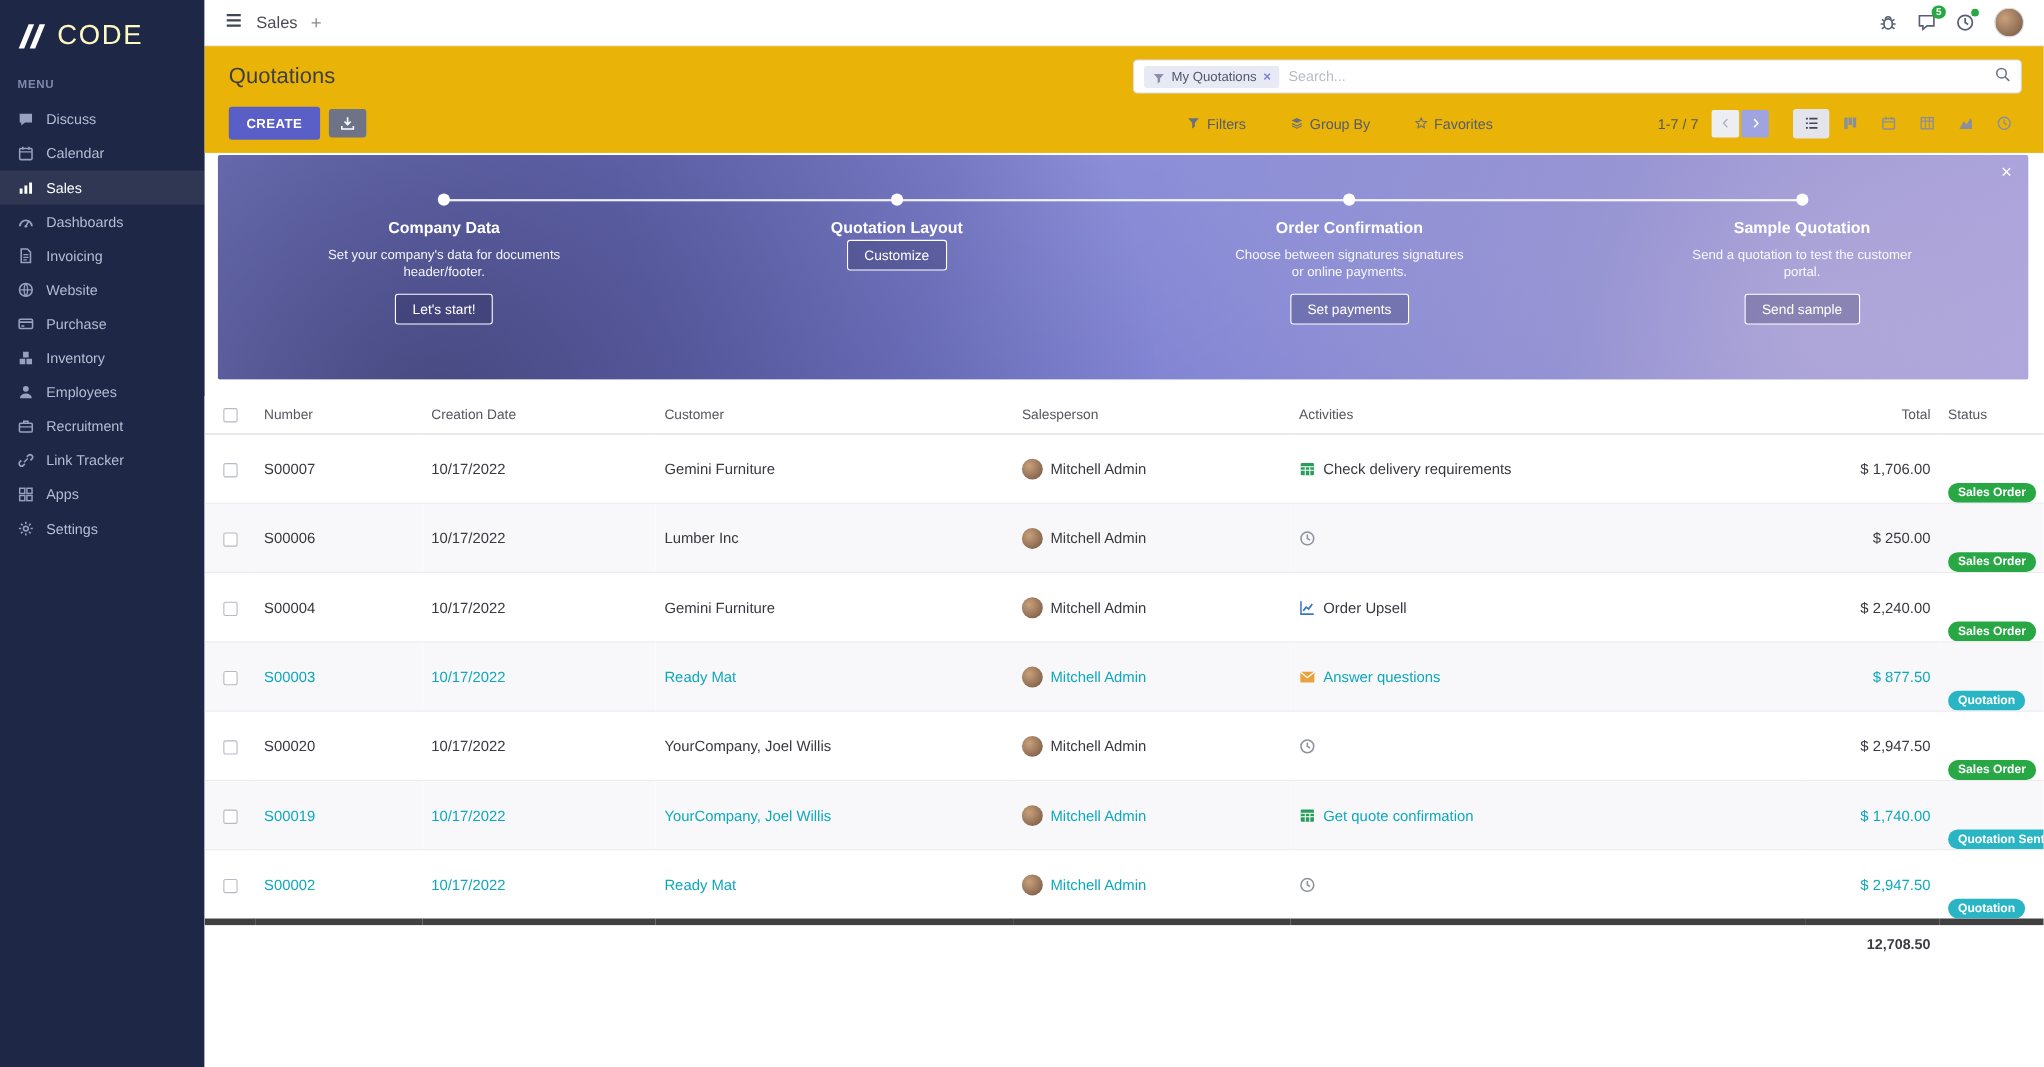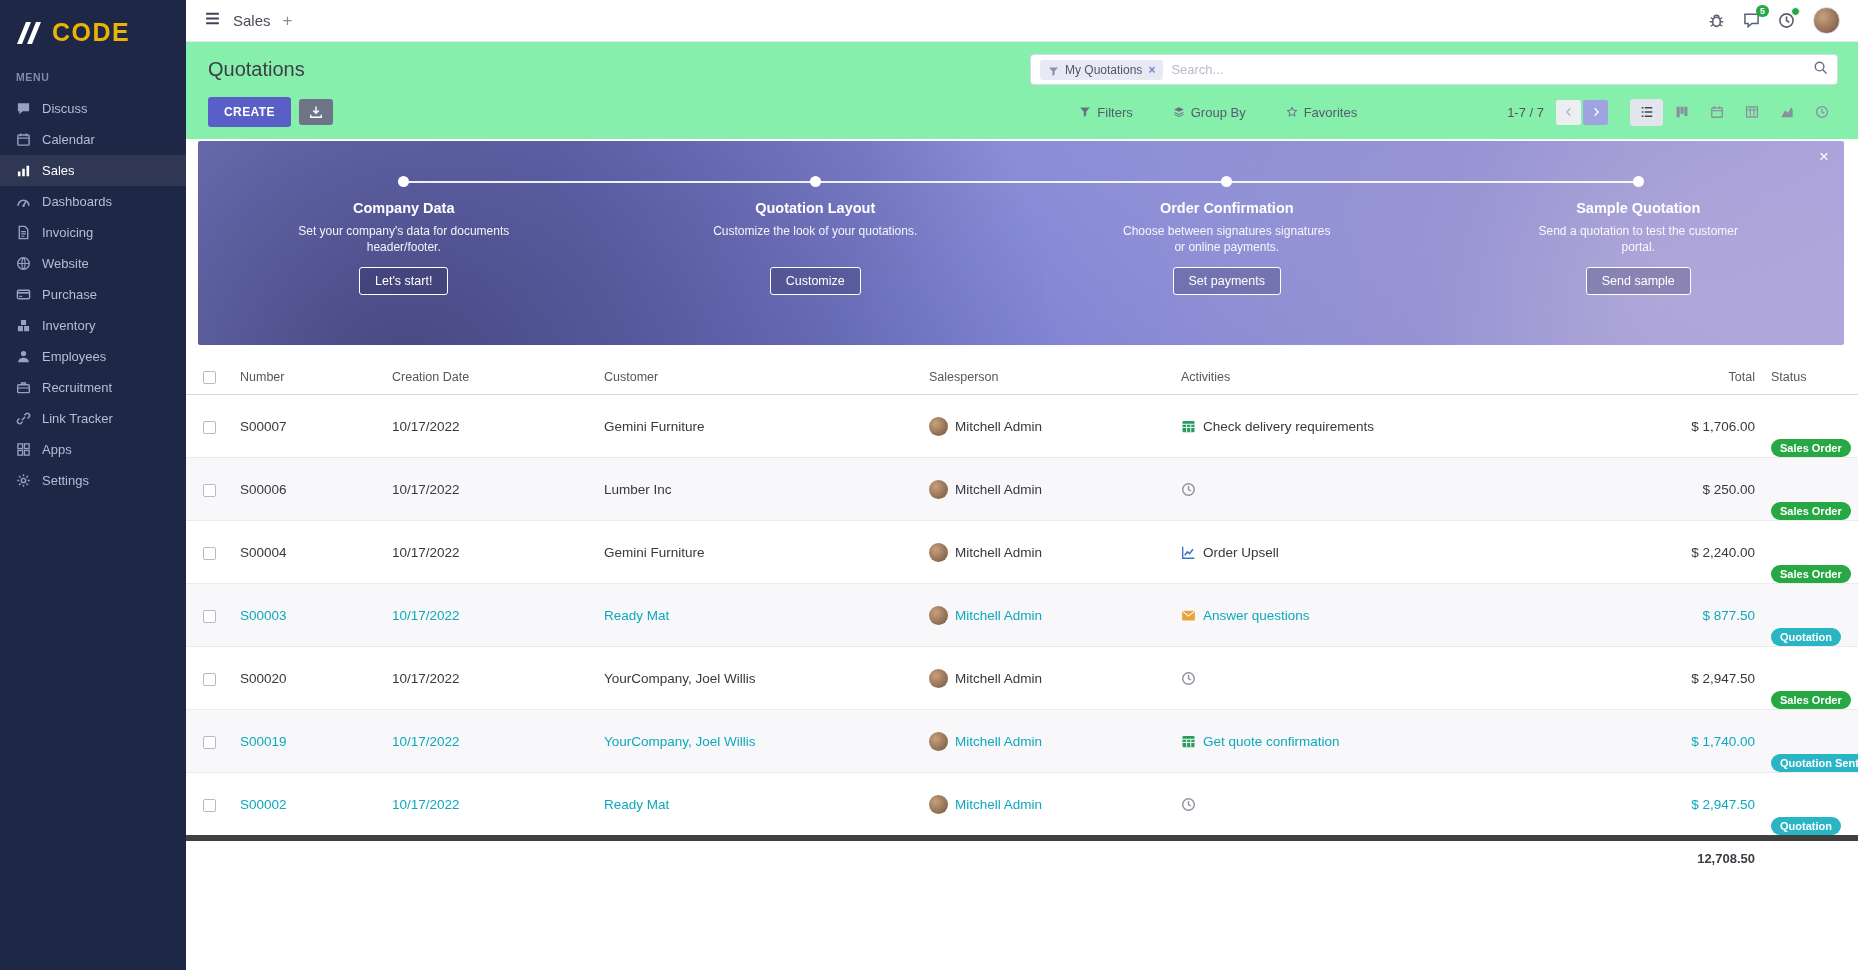--- a/index.html
+++ b/index.html
@@ -5,21 +5,21 @@
   * { box-sizing: border-box; margin: 0; padding: 0; }
   html,body { width:1858px; height:970px; overflow:hidden; }
   body { font-family:"Liberation Sans", sans-serif; background:#fff; color:#383840; }
 
   .app { display:flex; height:100%; }
 
   
   .sidebar { width:186px; flex-shrink:0; background:var(--sidebar); display:flex; flex-direction:column; }
   .logo { display:flex; align-items:center; gap:8px; padding:18px 14px 22px; }
   .logo-mark svg { width:30px; height:26px; fill:#fff; display:block; }
-  .logo-text { color:#eab308; font-size:25px; font-weight:bold; letter-spacing:1.5px; }
+  .logo-text { color:#fef9c3; font-size:25px; font-weight:normal; letter-spacing:1.5px; }
   .menu-label { font-size:10.5px; font-weight:bold; letter-spacing:.6px; color:#7f89ab; padding:2px 16px 10px; }
   .side-item { display:flex; align-items:center; gap:11px; padding:8px 16px; font-size:13px; color:#b6bdd4; cursor:pointer; }
   .side-item .icon { color:#98a1bf; }
   .side-item.active { background:rgba(255,255,255,.08); color:#fff; }
   .side-item.active .icon { color:#fff; }
 
   .icon { display:inline-flex; }
   .icon svg { width:15px; height:15px; display:block; }
 
   
@@ -31,21 +31,21 @@
   .topbar-app { font-size:15px; color:#4a4a55; }
   .topbar-plus { font-size:17px; color:#8a8a95; cursor:pointer; }
   .topbar-right { margin-left:auto; display:flex; align-items:center; gap:18px; }
   .tb-icon { position:relative; color:#5a5f73; cursor:pointer; display:inline-flex; }
   .tb-badge { position:absolute; top:-7px; right:-9px; background:var(--success); color:#fff; font-size:9px; font-weight:bold; border-radius:8px; padding:1px 4px; }
   .tb-dot { position:absolute; top:-5px; right:-5px; width:9px; height:9px; border-radius:50%; background:var(--success); border:1.5px solid #fff; }
   .avatar { width:27px; height:27px; border-radius:50%; cursor:pointer;
             background: radial-gradient(circle at 35% 35%, #c9a07c, #8c6b52 70%, #5f4636); border:1px solid #d8d8de; }
 
   
-  .control-panel { padding:12px 20px 12px 22px; background:#86efac; }
+  .control-panel { padding:12px 20px 12px 22px; background:#eab308; }
   .cp-row1 { display:flex; align-items:center; }
   .cp-title { font-size:20px; font-weight:normal; color:#3e3e46; }
   .searchbar { margin-left:auto; width:808px; height:31px; background:#fff; border:1px solid #d9dbe4; border-radius:4px; display:flex; align-items:center; gap:8px; padding:0 9px; }
   .facet { display:flex; align-items:flex-end; gap:6px; background:#e7e9f4; border-radius:3px; padding:3px 8px; font-size:12px; color:#50566e; white-space:nowrap; }
   .facet .icon svg { width:11px; height:11px; }
   .facet .icon { color:#8a90a8; }
   .facet-x { color:#7a80d8; font-weight:bold; cursor:pointer; }
   .search-input { flex:1; border:none; outline:none; font-size:13px; color:#555; background:transparent; }
   .search-input::placeholder { color:#b9bcc8; }
   .search-mag { color:#6a6f85; cursor:pointer; }
@@ -416,21 +416,21 @@
               </span>
             </button>
           </div>
       </div>
     </div>
 
     <div class="banner">
       <span class="banner-close">×</span>
       <div class="step-line"></div>
     <div class="step" style="left: 12.5%;"><div class="step-dot"></div><div class="step-title">Company Data</div><div class="step-desc">Set your company's data for documents header/footer.</div><button class="step-btn">Let's start!</button></div>
-        <div class="step" style="left: 37.5%;"><div class="step-dot"></div><div class="step-title">Quotation Layout</div><div class="step-desc">Customize the look of your quotations.</div><button class="step-btn">Customize</button></div>
+        <div class="step" style="left: 37.5%;"><div class="step-dot"></div><div class="step-title">Quotation Layout</div><button class="step-btn">Customize</button></div>
         <div class="step" style="left: 62.5%;"><div class="step-dot"></div><div class="step-title">Order Confirmation</div><div class="step-desc">Choose between signatures signatures or online payments.</div><button class="step-btn">Set payments</button></div>
         <div class="step" style="left: 87.5%;"><div class="step-dot"></div><div class="step-title">Sample Quotation</div><div class="step-desc">Send a quotation to test the customer portal.</div><button class="step-btn">Send sample</button></div>
       </div>
 
     <div class="table-wrap">
       <table>
         <colgroup>
           <col style="width:46px">
             <col style="width:152px">
             <col style="width:212px">

